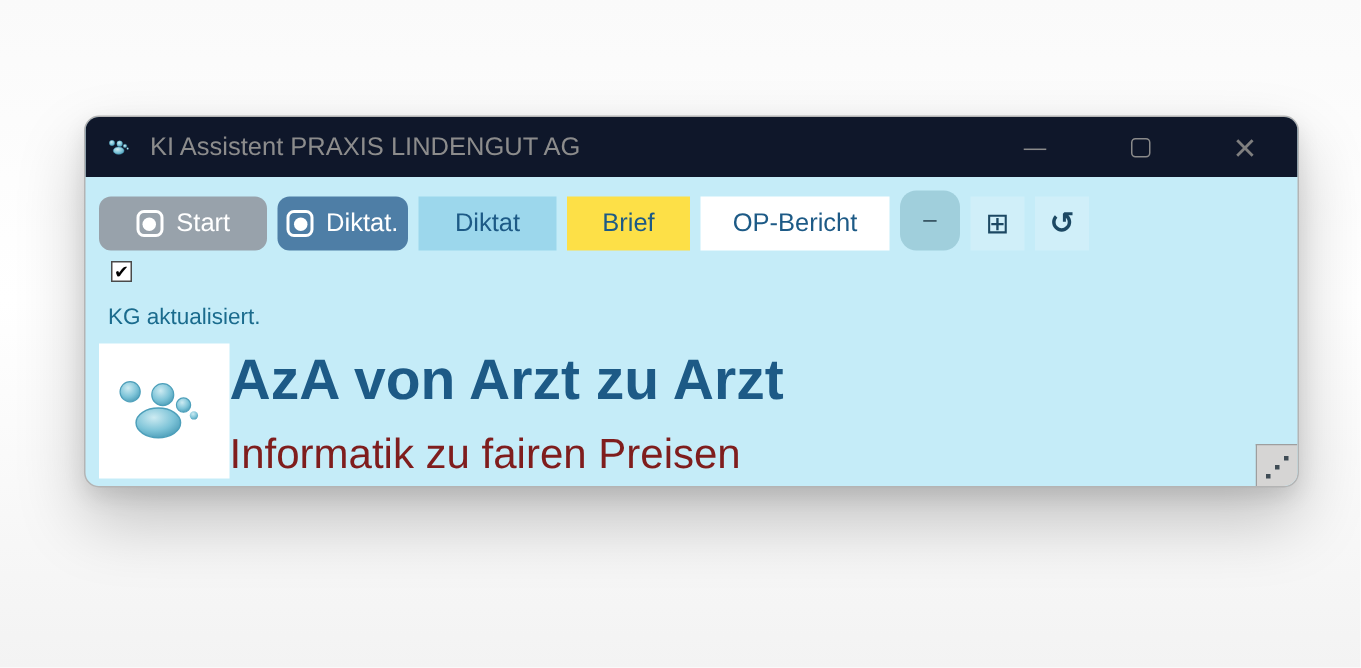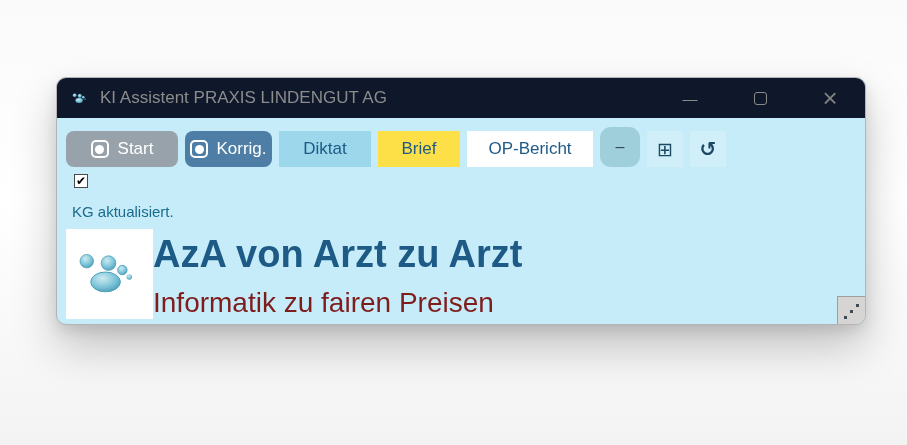--- a/index.html
+++ b/index.html
@@ -173,21 +173,21 @@
     <button class="tab-btn btn-start">
       <span class="record-icon">
           <i></i>
         </span>
       <span>Start</span>
     </button>
     <button class="tab-btn btn-korrig">
       <span class="record-icon">
           <i></i>
         </span>
-      <span>Korrig.</span>
+      <span>Diktat.</span>
     </button>
     <button class="tab-btn btn-diktat">
       <span>Diktat</span>
     </button>
     <button class="tab-btn btn-brief">
       <span>Brief</span>
     </button>
     <button class="tab-btn btn-op">
       <span>OP-Bericht</span>
     </button>

